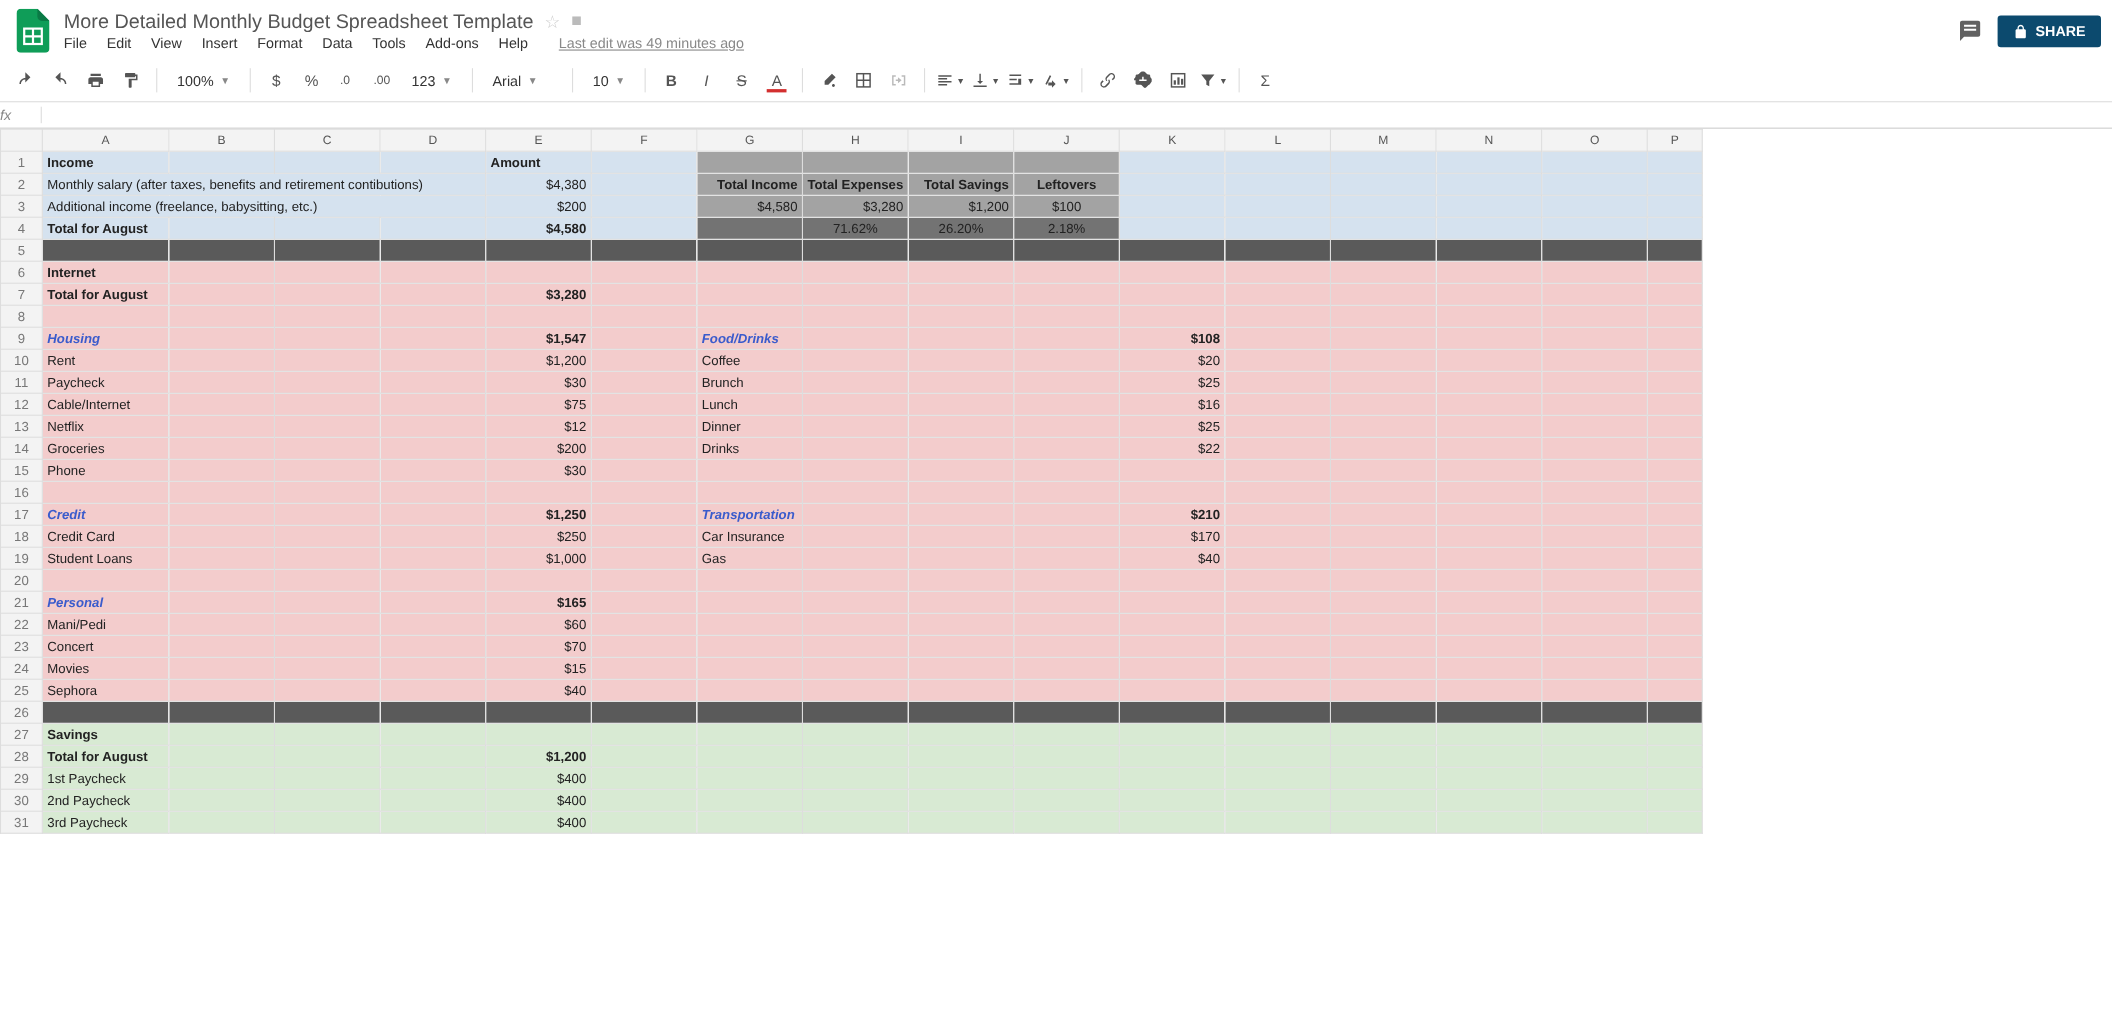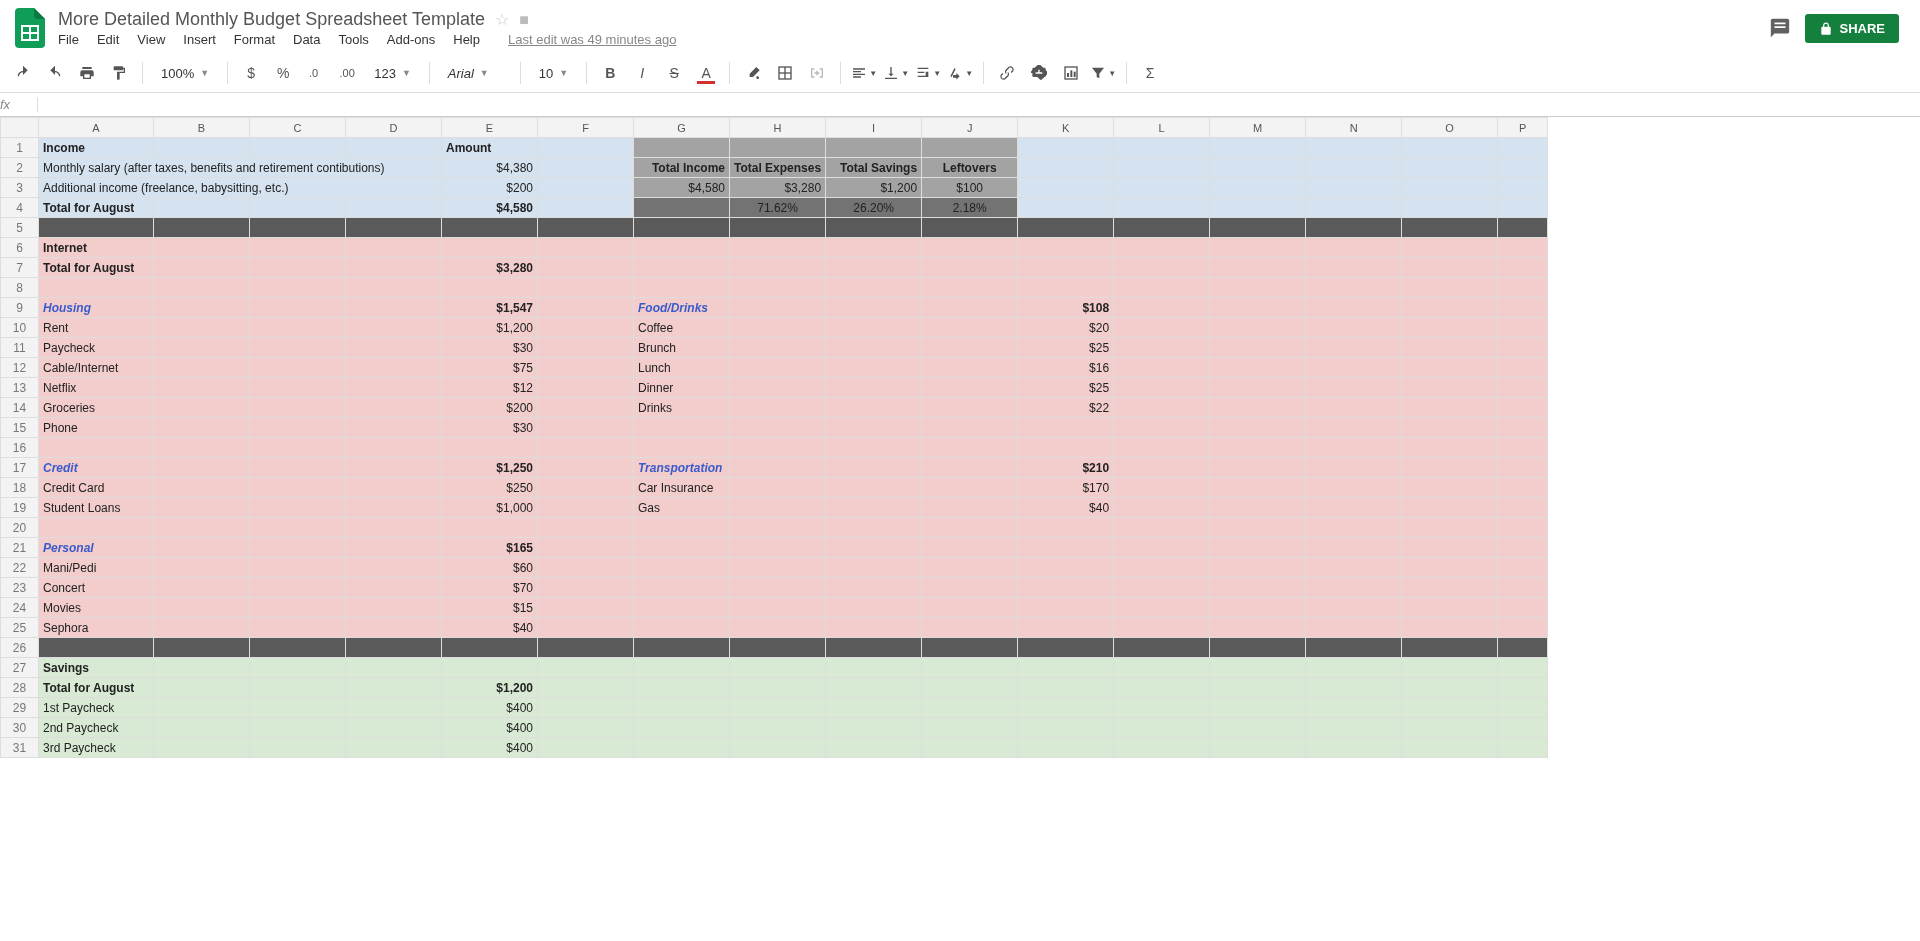--- a/index.html
+++ b/index.html
@@ -1,38 +1,38 @@
 <!DOCTYPE html>
 <html><head>
 <meta charset="utf-8">
 <style>
 * { margin: 0; padding: 0; box-sizing: border-box; }
 body { font-family: Arial, sans-serif; font-size: 13px; color: #222; background: #fff; overflow: hidden; }
 
 
-.titlebar { display: flex; align-items: center; padding: 8px 21px 0 10px; }
+.titlebar { display: flex; align-items: center; padding: 8px 10px 0 10px; }
 .logo { width: 40px; height: 40px; margin-right: 8px; display: flex; align-items: center; justify-content: center; }
 .titlewrap { flex: 1; }
 .doc-title { font-size: 18px; color: #555; margin-bottom: 2px; display: flex; align-items: center; gap: 10px; }
 .doc-title .star { color: #ccc; font-size: 16px; }
 .doc-title .folder { color: #bbb; font-size: 16px; }
 .menubar { display: flex; gap: 18px; font-size: 13px; color: #333; align-items: center; }
 .menubar span { cursor: pointer; }
 .last-edit { color: #888; text-decoration: underline; margin-left: 10px; }
 .title-right { display: flex; align-items: center; gap: 14px; }
 .comment-icon { color: #666; font-size: 20px; }
-.share-btn { background: #15803d; color: #fff; padding: 7px 14px; border-radius: 3px; font-size: 13px; font-weight: bold; display: flex; align-items: flex-end; gap: 6px; cursor: pointer; }
+.share-btn { background: #0c4a6e; color: #fff; padding: 7px 14px; border-radius: 3px; font-size: 13px; font-weight: bold; display: flex; align-items: flex-end; gap: 6px; cursor: pointer; }
 
 
 .toolbar { display: flex; align-items: center; padding: 6px 10px; border-bottom: 1px solid #ddd; gap: 6px; margin-top: 6px; }
 .tool-btn { width: 26px; height: 26px; display: flex; align-items: center; justify-content: center; color: #555; cursor: pointer; font-size: 14px; }
 .tool-sep { width: 1px; height: 22px; background: #ddd; margin: 0 4px; }
 .tool-select { display: flex; align-items: center; padding: 0 8px; height: 26px; font-size: 13px; color: #333; cursor: pointer; gap: 6px; }
 .tool-select .caret { font-size: 9px; color: #888; }
-.font-select { min-width: 70px; font-style: italic; }
+.font-select { min-width: 70px; }
 .text-color-btn { position: relative; }
 .text-color-btn::after { content: ''; position: absolute; bottom: 2px; left: 4px; right: 4px; height: 3px; background: #d32f2f; }
 
 
 .formula-bar { display: flex; align-items: center; border-bottom: 1px solid #ccc; height: 24px; }
 .fx-label { width: 38px; text-align: left; font-style: italic; color: #888; font-size: 13px; border-right: 1px solid #ddd; }
 .fx-input { flex: 1; padding: 0 8px; font-size: 13px; }
 
 
 .grid-wrap { position: relative; overflow: auto; height: calc(941px - 130px); }

